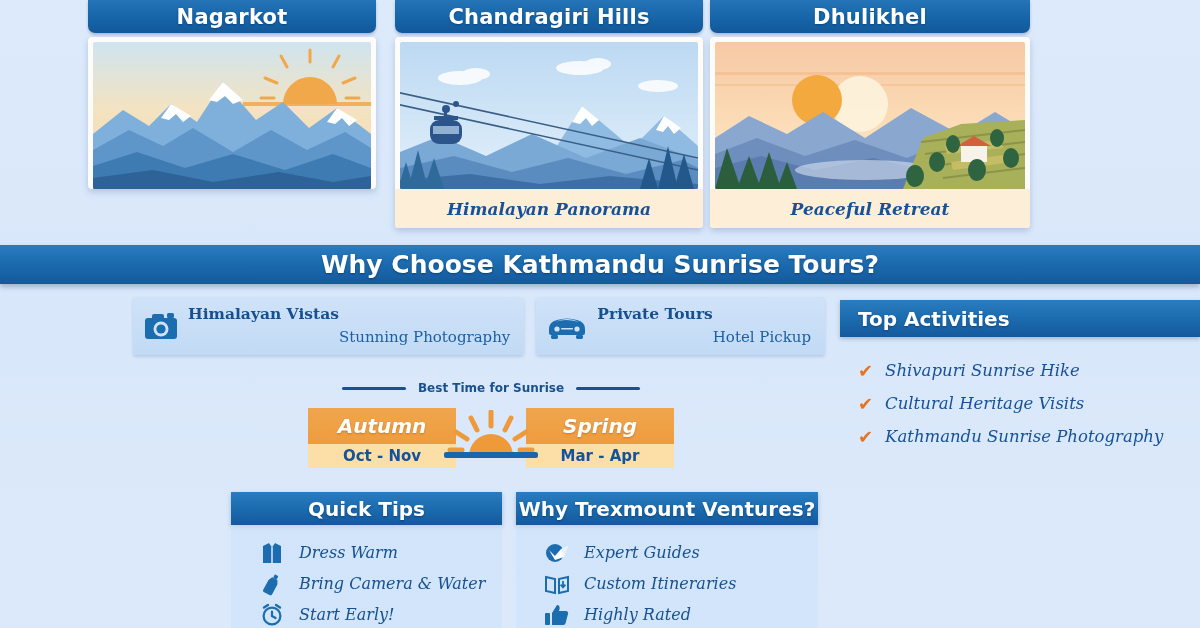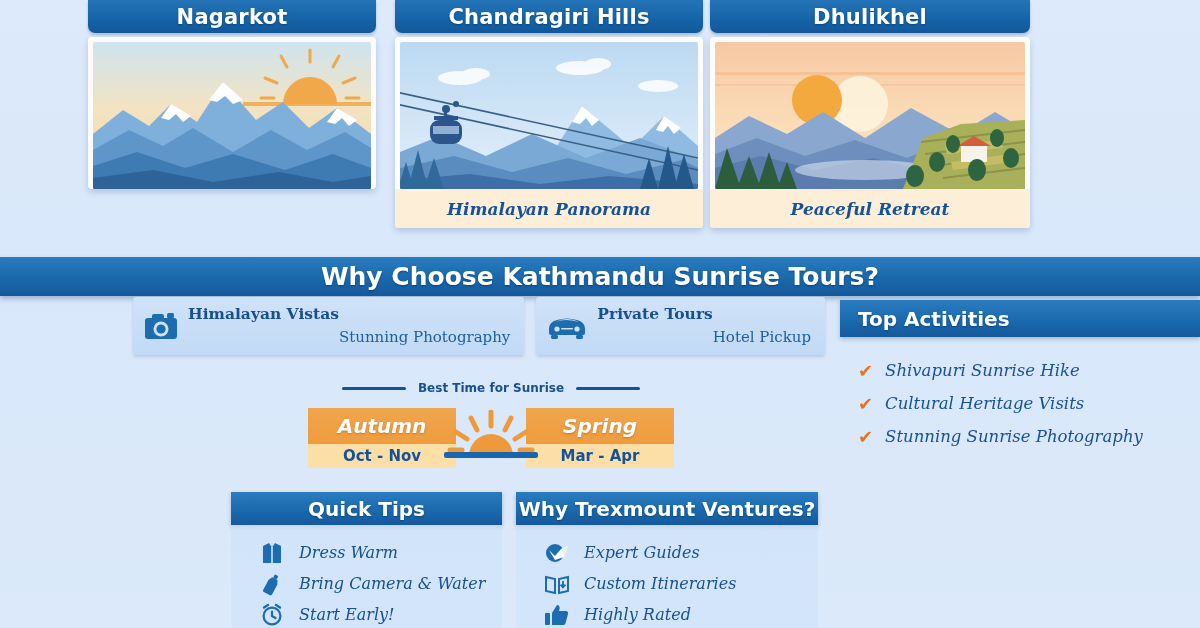--- a/index.html
+++ b/index.html
@@ -40,21 +40,20 @@
     color:#16529a;font-size:17px;font-weight:bold;font-style:italic;
     font-family:"DejaVu Serif","Liberation Serif",serif;
   }
 
   
   .banner{
     position:absolute;left:0;top:245px;width:1200px;height:39px;
     background:linear-gradient(180deg,#2a7cc0 0%,#1a6aad 50%,#15599c 100%);
     display:flex;align-items:center;justify-content:center;
     box-shadow:0 3px 5px rgba(20,60,110,.3);
-    margin-top:12px;
   }
   .banner span{
     color:#fff;font-size:25px;font-weight:bold;
     text-shadow:0 1px 2px rgba(0,35,80,.5);
   }
 
   
   .badges{position:absolute;left:133px;top:297px;display:flex;gap:12px;}
   .badge{
     background:linear-gradient(180deg,#cfe2f8 0%,#c2daf5 100%);
@@ -327,21 +326,21 @@
       <div class="act-item">
         <span class="check">✔</span>
         <span class="label">Shivapuri Sunrise Hike</span>
       </div>
       <div class="act-item">
         <span class="check">✔</span>
         <span class="label">Cultural Heritage Visits</span>
       </div>
       <div class="act-item">
         <span class="check">✔</span>
-        <span class="label">Stunning Sunrise Photography</span>
+        <span class="label">Kathmandu Sunrise Photography</span>
       </div>
     </div>
   </div>
 
   <div class="besttime">
     <div class="bt-title">
       <span class="rule"></span>
       <span>Best Time for Sunrise</span>
       <span class="rule"></span>
     </div>

